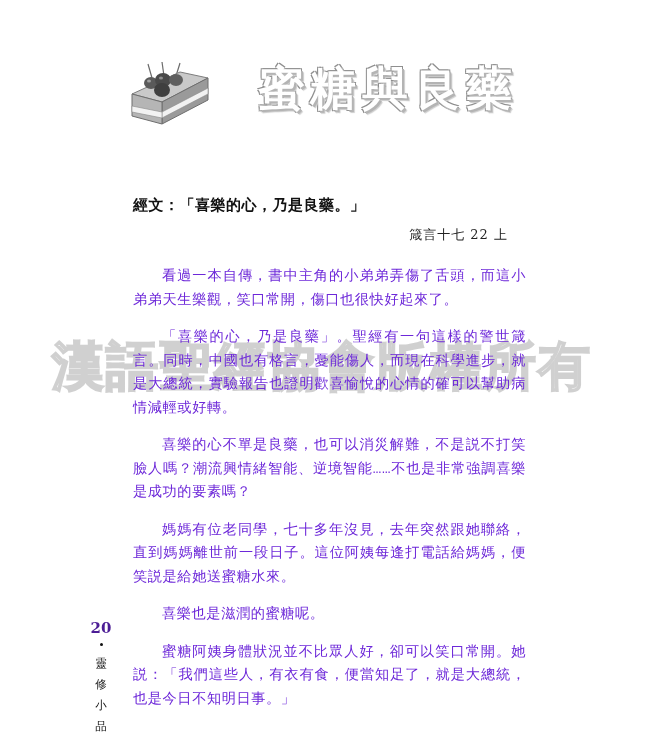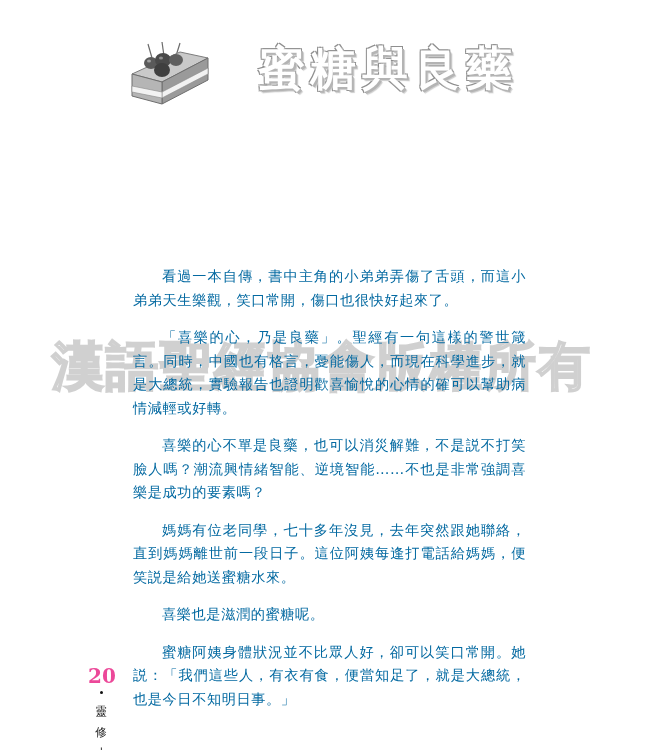--- a/index.html
+++ b/index.html
@@ -38,20 +38,21 @@
     white-space: nowrap;
     pointer-events: none;
     z-index: 5;
     font-family: "DejaVu Sans", "Liberation Sans", sans-serif;
   }
 
   
   .header {
     position: relative;
     height: 140px;
+    margin-top: 20px;
   }
 
   .cake-illustration {
     position: absolute;
     left: 118px;
     top: 32px;
     width: 96px;
     height: 82px;
   }
 
@@ -109,40 +110,40 @@
     z-index: 8;
   }
 
   .para {
     font-size: 14.2px;
     line-height: 23.5px;
     letter-spacing: 0.6px;
     text-indent: 29px;
     margin: 0 0 14px 0;
     text-align: justify;
-    color: #0369a1;
+    color: #6d28d9;
+    font-family: Liberation Mono, monospace;
   }
 
   
   .margin-footer {
     position: absolute;
     left: 88px;
     top: 620px;
     width: 26px;
     text-align: center;
     z-index: 9;
   }
 
   .folio-number {
-    font-size: 20px;
-    font-weight: 700;
-    color: #ec4899;
+    font-size: 15px;
+    font-weight: 700;
+    color: #4c1d95;
     font-family: "DejaVu Serif", "Liberation Serif", serif;
     line-height: 16px;
-    margin-top: 48px;
   }
 
   .folio-dot {
     width: 3px;
     height: 3px;
     background: #111111;
     border-radius: 50%;
     margin: 7px auto 7px auto;
   }
 
@@ -185,20 +186,24 @@
       <ellipse cx="45" cy="28" rx="8" ry="7" fill="#4a4a4a"></ellipse>
       <ellipse cx="58" cy="28" rx="7" ry="6" fill="#5f5f5f"></ellipse>
       <ellipse cx="44" cy="38" rx="8" ry="7" fill="#3f3f3f"></ellipse>
       <ellipse cx="31" cy="29" rx="2" ry="1.6" fill="#9e9e9e"></ellipse>
       <ellipse cx="43" cy="26" rx="2" ry="1.6" fill="#8f8f8f"></ellipse>
     </svg>
 
     <div class="page-title">蜜糖與良藥</div>
   </div>
 
+  <div class="scripture-block">
+    <div class="scripture-line">經文：「喜樂的心，乃是良藥。」</div>
+    <div class="scripture-citation">箴言十七 22 上</div>
+  </div>
 
   <div class="body-copy">
     <p class="para">看過一本自傳，書中主角的小弟弟弄傷了舌頭，而這小弟弟天生樂觀，笑口常開，傷口也很快好起來了。</p>
     <p class="para">「喜樂的心，乃是良藥」。聖經有一句這樣的警世箴言。同時，中國也有格言，憂能傷人，而現在科學進步，就是大總統，實驗報告也證明歡喜愉悅的心情的確可以幫助病情減輕或好轉。</p>
     <p class="para">喜樂的心不單是良藥，也可以消災解難，不是説不打笑臉人嗎？潮流興情緒智能、逆境智能……不也是非常強調喜樂是成功的要素嗎？</p>
     <p class="para">媽媽有位老同學，七十多年沒見，去年突然跟她聯絡，直到媽媽離世前一段日子。這位阿姨每逢打電話給媽媽，便笑説是給她送蜜糖水來。</p>
     <p class="para">喜樂也是滋潤的蜜糖呢。</p>
     <p class="para">蜜糖阿姨身體狀況並不比眾人好，卻可以笑口常開。她説：「我們這些人，有衣有食，便當知足了，就是大總統，也是今日不知明日事。」</p>
   </div>
 

